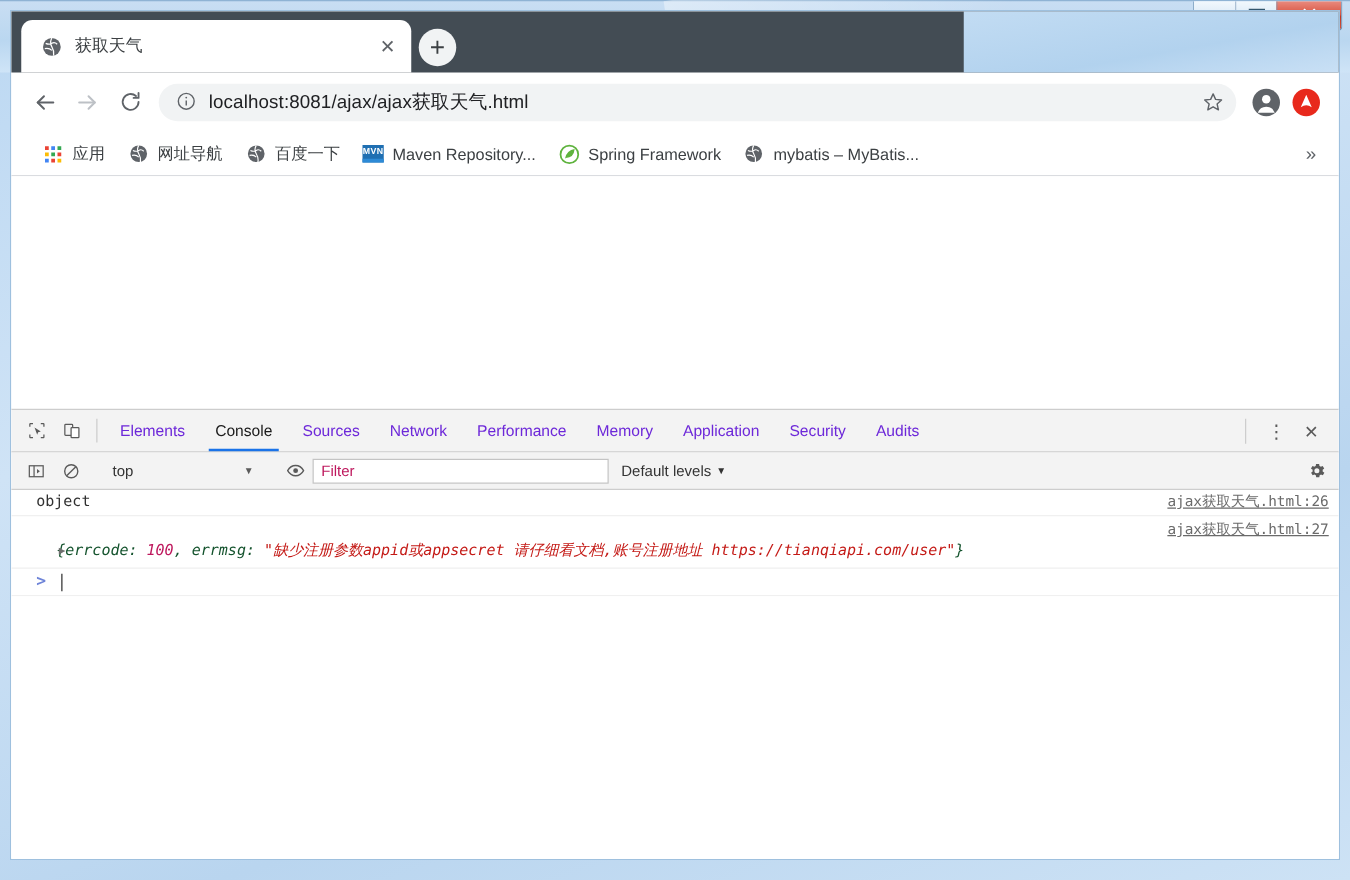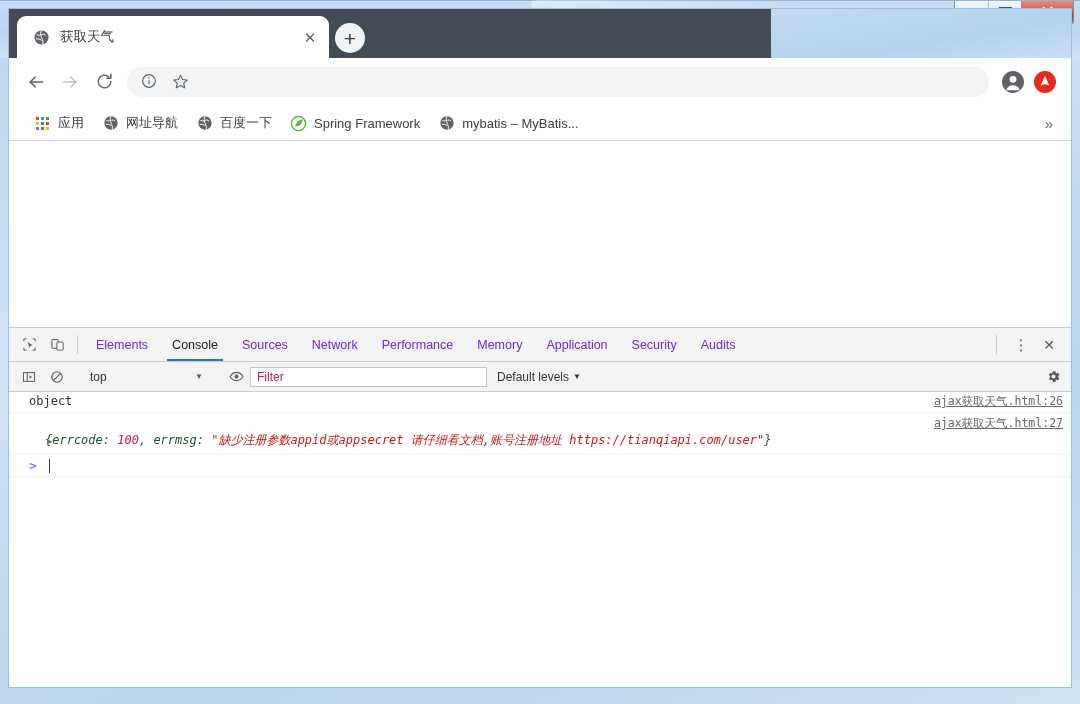--- a/index.html
+++ b/index.html
@@ -254,20 +254,21 @@
         </svg>
       </div>
       <div id="omnibox">
         <span id="omni-info">
           <svg width="16" height="16" viewBox="0 0 24 24" fill="none" stroke="currentColor" stroke-width="1.7">
             <circle cx="12" cy="12" r="9.5"></circle>
               <line x1="12" y1="11" x2="12" y2="17"></line>
               <circle cx="12" cy="7.6" r="1.1" fill="currentColor" stroke="none"></circle>
           </svg>
         </span>
+        <span id="omni-url">localhost:8081/ajax/ajax获取天气.html</span>
         <span id="omni-star">
           <svg width="17" height="17" viewBox="0 0 24 24" fill="none" stroke="currentColor" stroke-width="1.6" stroke-linejoin="round">
             <polygon points="12,3 14.8,9.2 21.5,9.9 16.5,14.4 18,21 12,17.6 6,21 7.5,14.4 2.5,9.9 9.2,9.2"></polygon>
           </svg>
         </span>
       </div>
       <div id="avatar-btn">
         <svg width="24" height="24" viewBox="0 0 24 24">
           <circle cx="12" cy="12" r="11" fill="#5f6368"></circle>
           <circle cx="12" cy="9.3" r="3.4" fill="#fff"></circle>
@@ -309,20 +310,26 @@
         <span>网址导航</span>
       </div>
       <div class="bm">
         <span class="bm-icon">
           <svg width="16" height="16" viewBox="0 0 24 24">
             <circle cx="12" cy="12" r="10" fill="#5f6368"></circle>
             <path d="M5 8 q4 2 7 0 t6 1 M4 14 q5 -1 8 2 M12 2 q-3 5 0 10 t2 10" stroke="#fff" stroke-width="1.4" fill="none"></path>
           </svg>
         </span>
         <span>百度一下</span>
+      </div>
+      <div class="bm">
+        <span class="bm-icon">
+          <span class="mvn-icon">MVN</span>
+        </span>
+        <span>Maven Repository...</span>
       </div>
       <div class="bm">
         <span class="bm-icon">
           <svg width="17" height="17" viewBox="0 0 24 24">
             <circle cx="12" cy="12" r="10" fill="#fff" stroke="#5fb33e" stroke-width="2"></circle>
             <path d="M7 17 Q9 7 18 6 Q17 16 8 16" fill="#5fb33e"></path>
           </svg>
         </span>
         <span>Spring Framework</span>
       </div>

